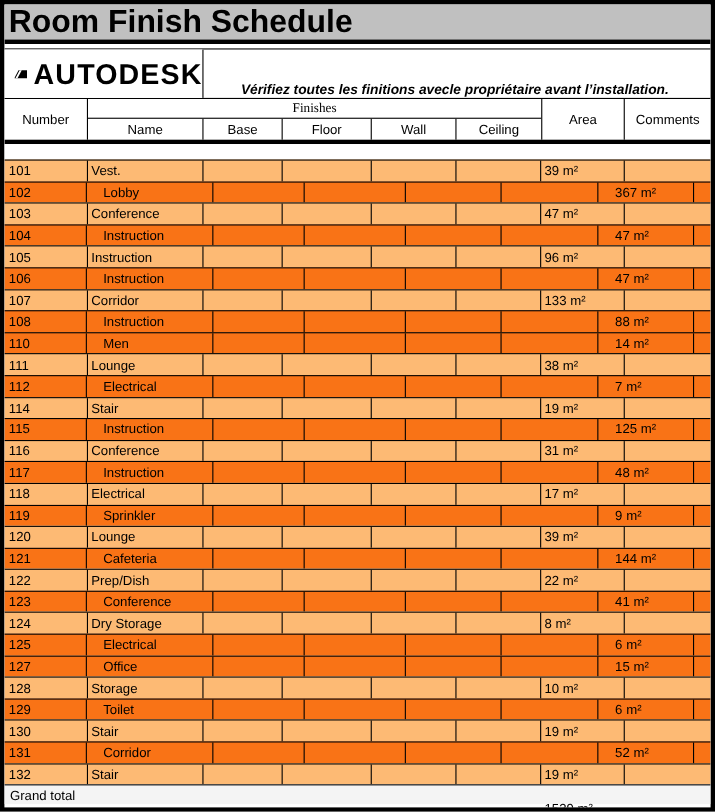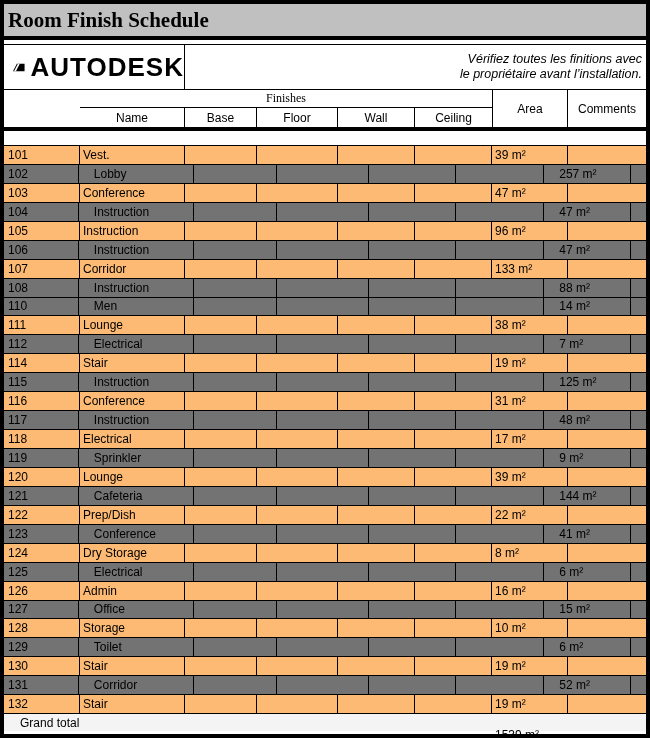--- a/index.html
+++ b/index.html
@@ -7,35 +7,35 @@
   body { font-family:"Liberation Sans", sans-serif; color:#000; }
   .sheet {
     position:relative; width:650px; height:738px;
     border:4px solid #000; background:#fff; overflow:hidden;
   }
   
   .titlebar {
     height:36px; background:#c0c0c0; border-bottom:4px solid #000;
     display:flex; align-items:center; padding-left:4px;
   }
-  .titlebar .title { font-size:21px; font-weight:bold; letter-spacing:0px; white-space:nowrap;font-family:Liberation Serif, serif; }
+  .titlebar .title { font-size:29px; font-weight:bold; letter-spacing:0px; white-space:nowrap; }
   
   .brandrow {
     margin-top:4px; height:46px; border-top:1px solid #000; border-bottom:1px solid #000;
     display:flex;
   }
   .brand-cell {
     width:181px; border-right:1px solid #000; background:#fff;
     display:flex; align-items:center; padding-left:9px;
   }
   .brand-mark { width:27px; height:17px; display:block; }
   .brand-word { font-size:26px; font-weight:bold; letter-spacing:1px; margin-left:6px; white-space:nowrap; }
   .notice-cell {
-    flex:1; display:flex; flex-direction:column; justify-content:center; align-items:flex-end;
-    padding-right:4px; font-style:italic; font-size:12.5px; line-height:15px; text-align:right;
+    flex:1; display:flex; flex-direction:row; justify-content:center; align-items:flex-end;
+    padding-right:4px; font-style:italic; font-size:12.5px; line-height:15px; text-align:right;font-weight:bold;
   }
   
   .headgrid {
     display:grid;
     grid-template-columns:76px 105px 72px 81px 77px 77px 76px 1fr;
     grid-template-rows:18px 19px;
     border-bottom:4px solid #000; background:#fff;
   }
   .hcell { display:flex; align-items:center; justify-content:center; font-size:12px; white-space:nowrap; }
   .h-number  { grid-column:1; grid-row:1/3; border-right:1px solid #000; }
@@ -45,39 +45,39 @@
   .h-floor   { grid-column:4; grid-row:2; border-right:1px solid #000; }
   .h-wall    { grid-column:5; grid-row:2; border-right:1px solid #000; }
   .h-ceiling { grid-column:6; grid-row:2; }
   .h-area    { grid-column:7; grid-row:1/3; border-left:1px solid #000; border-right:1px solid #000; }
   .h-comments{ grid-column:8; grid-row:1/3; }
   
   .gap { height:14px; background:#fff; }
   
   .tbody { height:568px; display:flex; flex-direction:column; }
   .drow { flex:1; display:flex; border-top:1px solid #000; background:#fdba74; }
-  .drow.shaded { background:#737373;gap:12px; }
+  .drow.shaded { background:#f97316;gap:12px; }
   .dcell {
     display:flex; align-items:center; font-size:12px; white-space:nowrap;
     padding-left:3px; border-right:1px solid #000; overflow:hidden;
   }
   .c-number{ width:76px; padding-left:4px; }
   .c-name{ width:105px; }
   .c-base{ width:72px; }
   .c-floor{ width:81px; }
   .c-wall{ width:77px; }
   .c-ceiling{ width:77px; }
   .c-area{ width:76px;text-align:right; }
   .c-comments{ flex:1; border-right:none; }
   
   .totalrow {
     position:relative; height:18px; border-top:1px solid #000; background:#f4f4f4;
     display:flex; align-items:center; font-size:12px;
   }
-  .total-label { padding-left:16px; }
+  .total-label { padding-left:5px; }
   .total-area { position:absolute; left:491px; top:12px; height:100%; display:flex; align-items:center; }
 </style>
 </head>
 <body>
 
 <div class="sheet">
 
   <div class="titlebar">
     <span class="title">Room Finish Schedule</span>
   </div>
@@ -90,20 +90,21 @@
       </svg>
       <span class="brand-word">AUTODESK</span>
     </div>
     <div class="notice-cell">
       <span>Vérifiez toutes les finitions avec</span>
       <span>le propriétaire avant l’installation.</span>
     </div>
   </div>
 
   <div class="headgrid">
+    <div class="hcell h-number">Number</div>
     <div class="hcell h-finishes">Finishes</div>
     <div class="hcell h-name">Name</div>
     <div class="hcell h-base">Base</div>
     <div class="hcell h-floor">Floor</div>
     <div class="hcell h-wall">Wall</div>
     <div class="hcell h-ceiling">Ceiling</div>
     <div class="hcell h-area">Area</div>
     <div class="hcell h-comments">Comments</div>
   </div>
 
@@ -120,21 +121,21 @@
         <div class="dcell c-area">39 m²</div>
         <div class="dcell c-comments"></div>
       </div>
       <div class="drow shaded">
         <div class="dcell c-number">102</div>
         <div class="dcell c-name">Lobby</div>
         <div class="dcell c-base"></div>
         <div class="dcell c-floor"></div>
         <div class="dcell c-wall"></div>
         <div class="dcell c-ceiling"></div>
-        <div class="dcell c-area">257 m²</div>
+        <div class="dcell c-area">367 m²</div>
         <div class="dcell c-comments"></div>
       </div>
       <div class="drow">
         <div class="dcell c-number">103</div>
         <div class="dcell c-name">Conference</div>
         <div class="dcell c-base"></div>
         <div class="dcell c-floor"></div>
         <div class="dcell c-wall"></div>
         <div class="dcell c-ceiling"></div>
         <div class="dcell c-area">47 m²</div>
@@ -331,30 +332,20 @@
         <div class="dcell c-comments"></div>
       </div>
       <div class="drow shaded">
         <div class="dcell c-number">125</div>
         <div class="dcell c-name">Electrical</div>
         <div class="dcell c-base"></div>
         <div class="dcell c-floor"></div>
         <div class="dcell c-wall"></div>
         <div class="dcell c-ceiling"></div>
         <div class="dcell c-area">6 m²</div>
-        <div class="dcell c-comments"></div>
-      </div>
-      <div class="drow">
-        <div class="dcell c-number">126</div>
-        <div class="dcell c-name">Admin</div>
-        <div class="dcell c-base"></div>
-        <div class="dcell c-floor"></div>
-        <div class="dcell c-wall"></div>
-        <div class="dcell c-ceiling"></div>
-        <div class="dcell c-area">16 m²</div>
         <div class="dcell c-comments"></div>
       </div>
       <div class="drow shaded">
         <div class="dcell c-number">127</div>
         <div class="dcell c-name">Office</div>
         <div class="dcell c-base"></div>
         <div class="dcell c-floor"></div>
         <div class="dcell c-wall"></div>
         <div class="dcell c-ceiling"></div>
         <div class="dcell c-area">15 m²</div>

